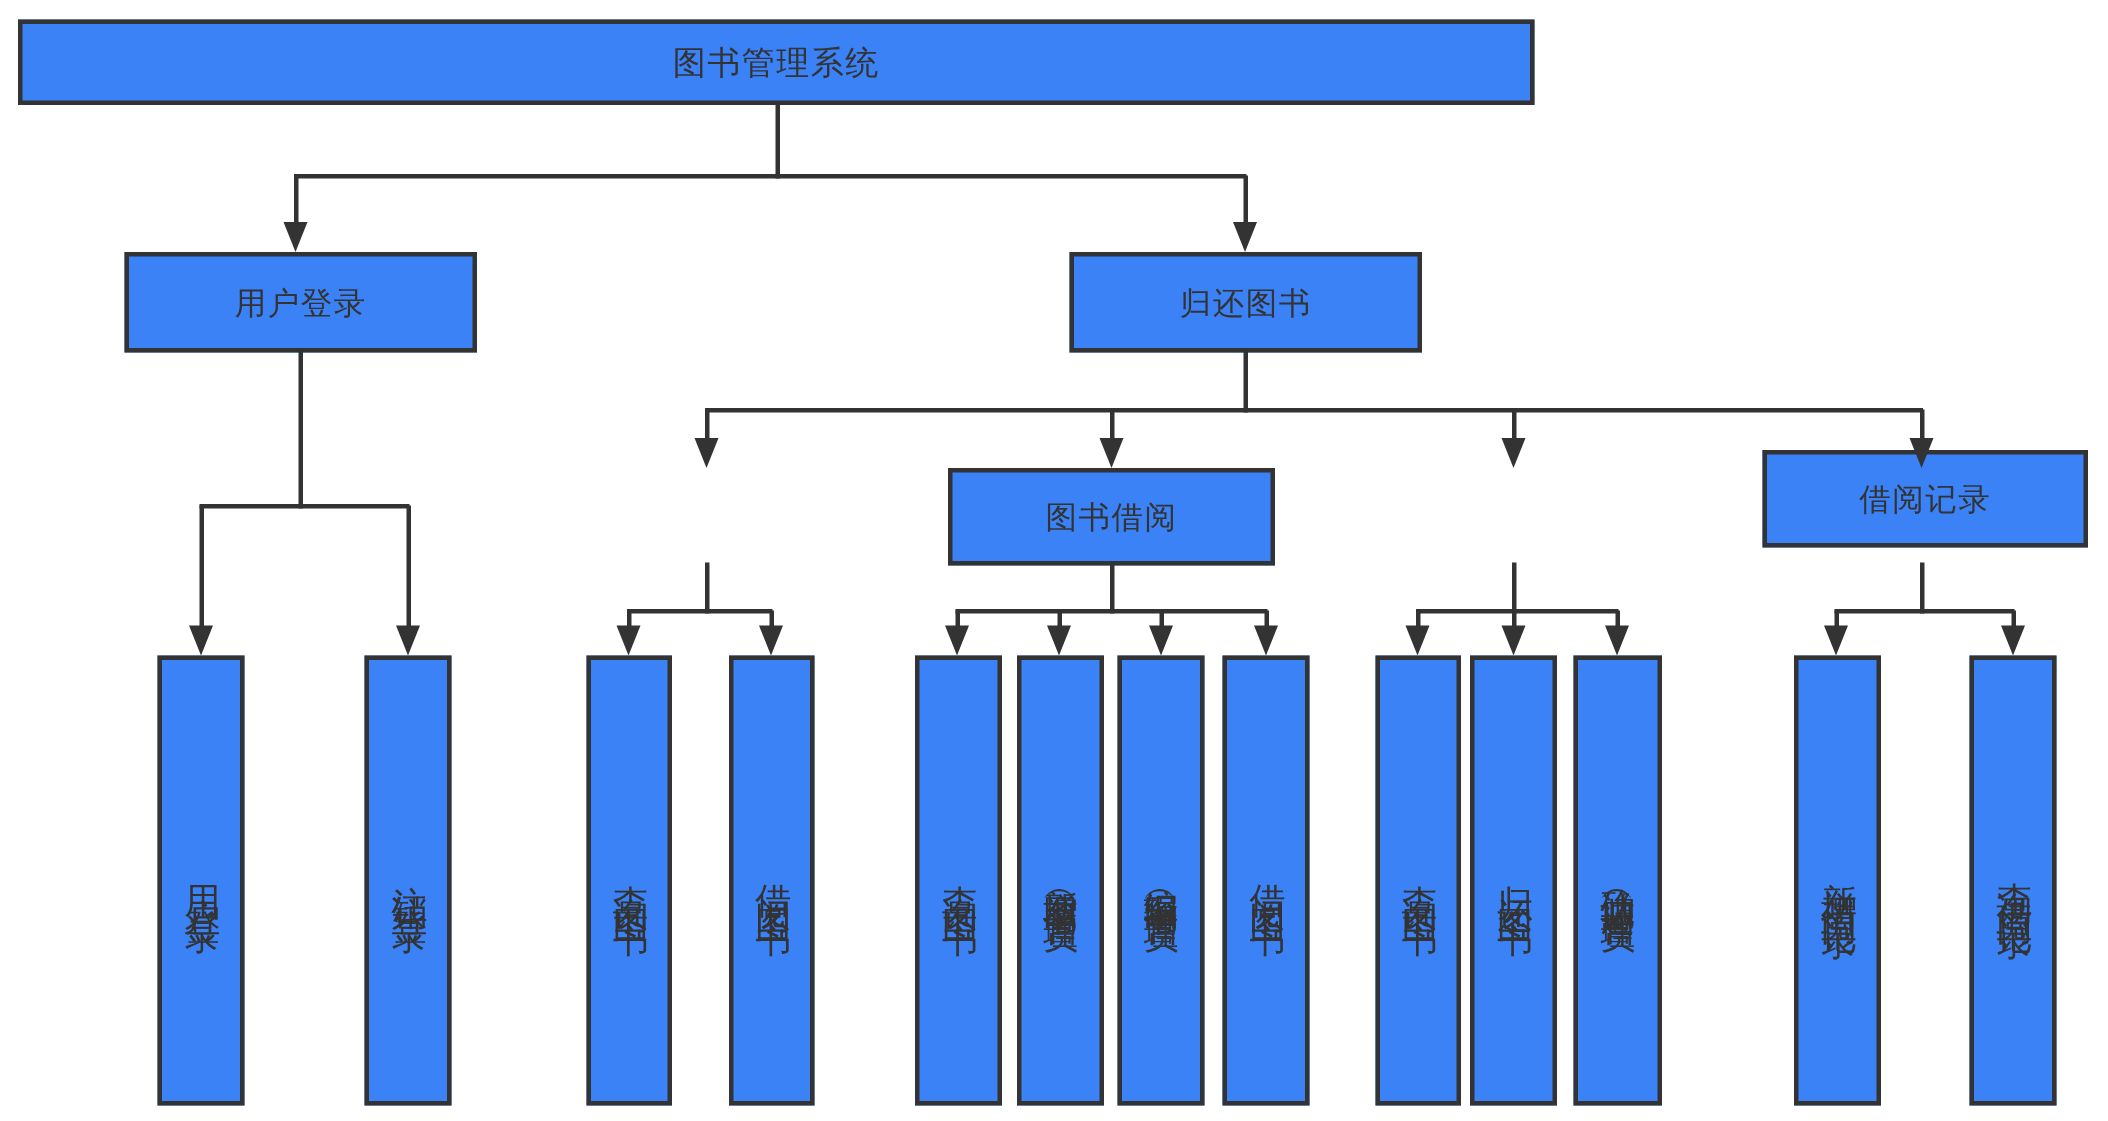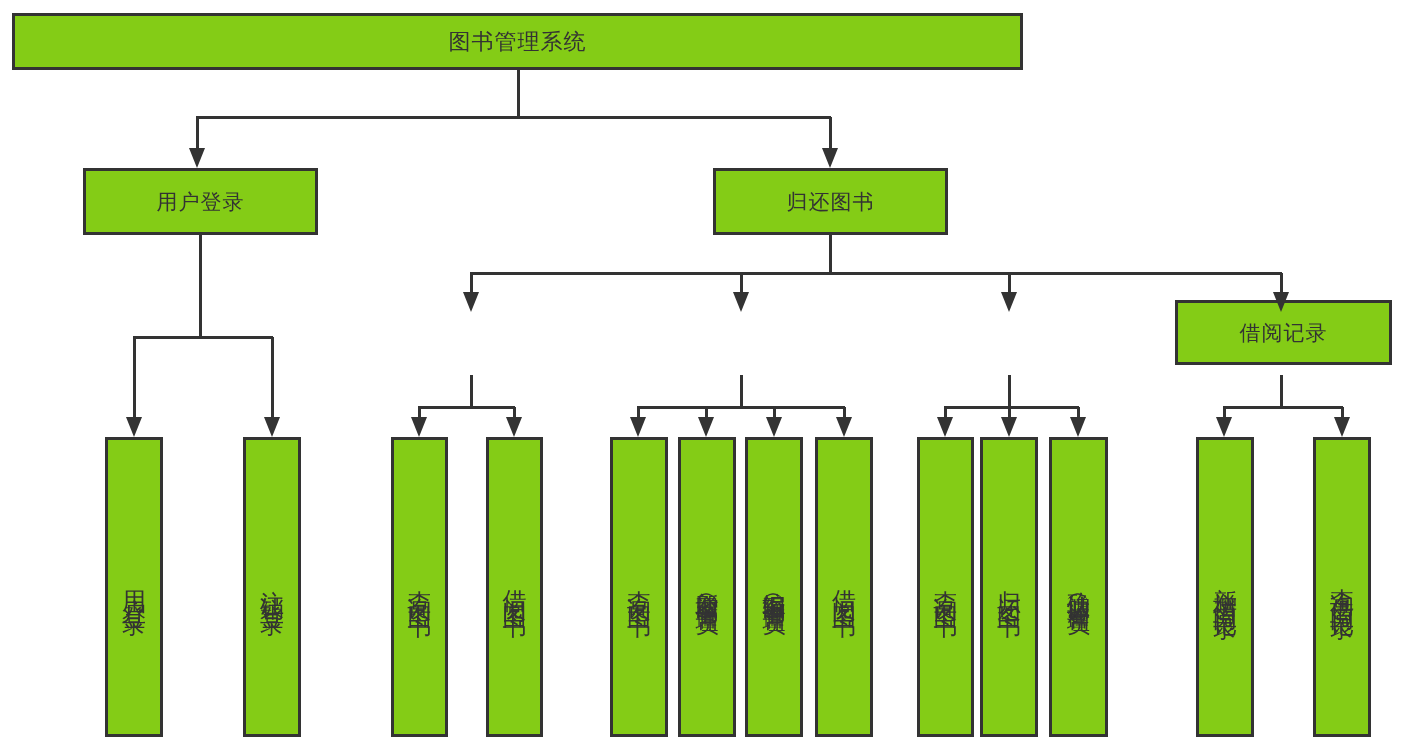--- a/index.html
+++ b/index.html
@@ -8,21 +8,21 @@
     width: 1405px;
     height: 747px;
     background: #ffffff;
     font-family: "Liberation Sans", "DejaVu Sans", sans-serif;
     overflow: hidden;
   }
   .node {
     position: absolute;
     box-sizing: border-box;
     border: 3px solid #333333;
-    background: #84cc16;
+    background: #3b82f6;
     color: #333333;
     display: flex;
     align-items: center;
     justify-content: center;
     text-align: center;
   }
   .hbox { font-size: 21px; letter-spacing: 1px; }
   .root-box { font-size: 22px; }
   .vbox {
     writing-mode: vertical-rl;
@@ -61,20 +61,23 @@
     <span>图书管理系统</span>
   </div>
 
   <div class="node hbox" style="left:83px; top:168px; width:235px; height:67px;">
     <span>用户登录</span>
   </div>
   <div class="node hbox" style="left:713px; top:168px; width:235px; height:67px;">
     <span>归还图书</span>
   </div>
 
+  <div class="node hbox" style="left:632px; top:312px; width:218px; height:65px;">
+    <span>图书借阅</span>
+  </div>
   <div class="node hbox" style="left:1175px; top:300px; width:217px; height:65px;">
     <span>借阅记录</span>
   </div>
 
   <div class="node vbox" style="left:105px; top:437px; width:58px; height:300px;">
     <span>用户登录</span>
   </div>
   <div class="node vbox" style="left:243px; top:437px; width:58px; height:300px;">
     <span>注销登录</span>
   </div>

